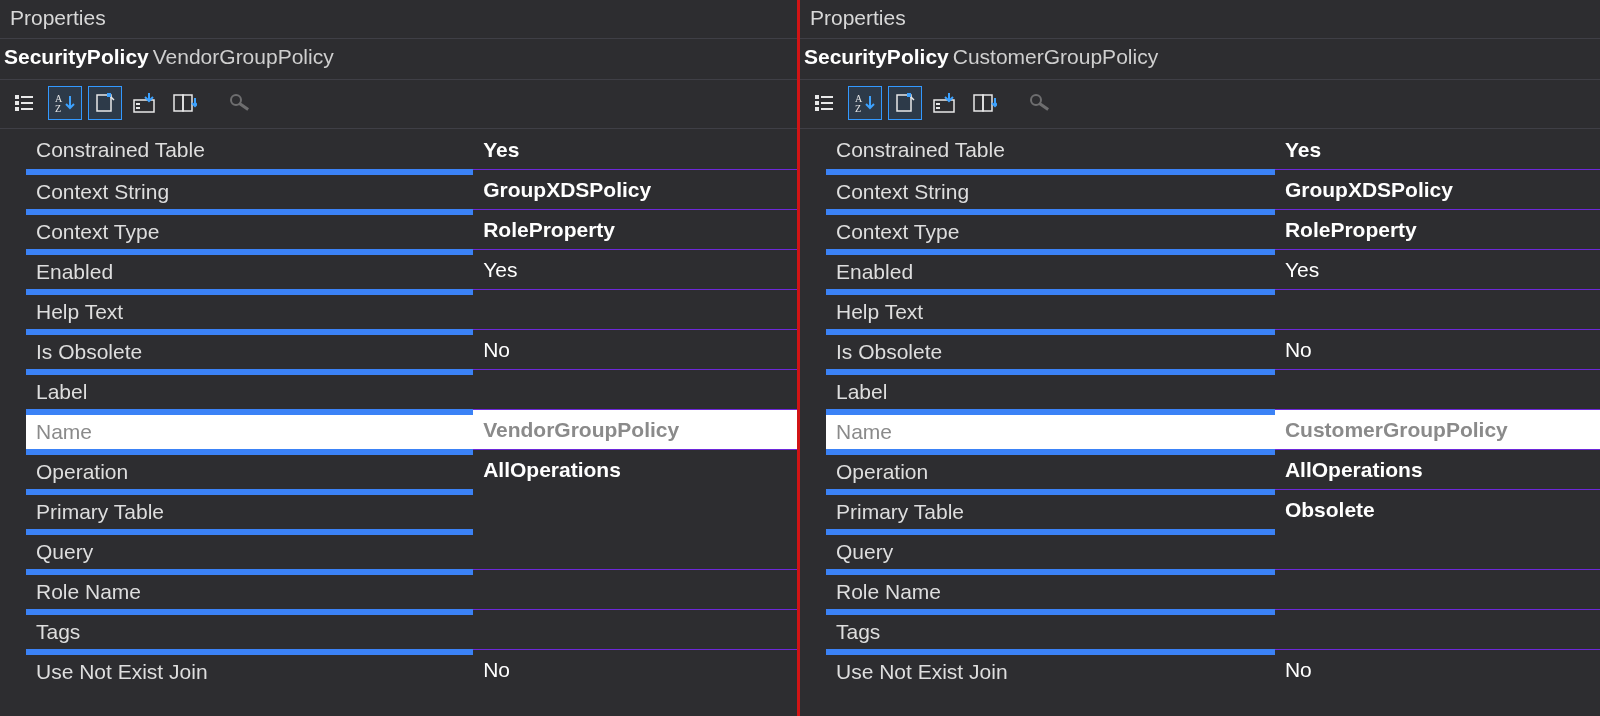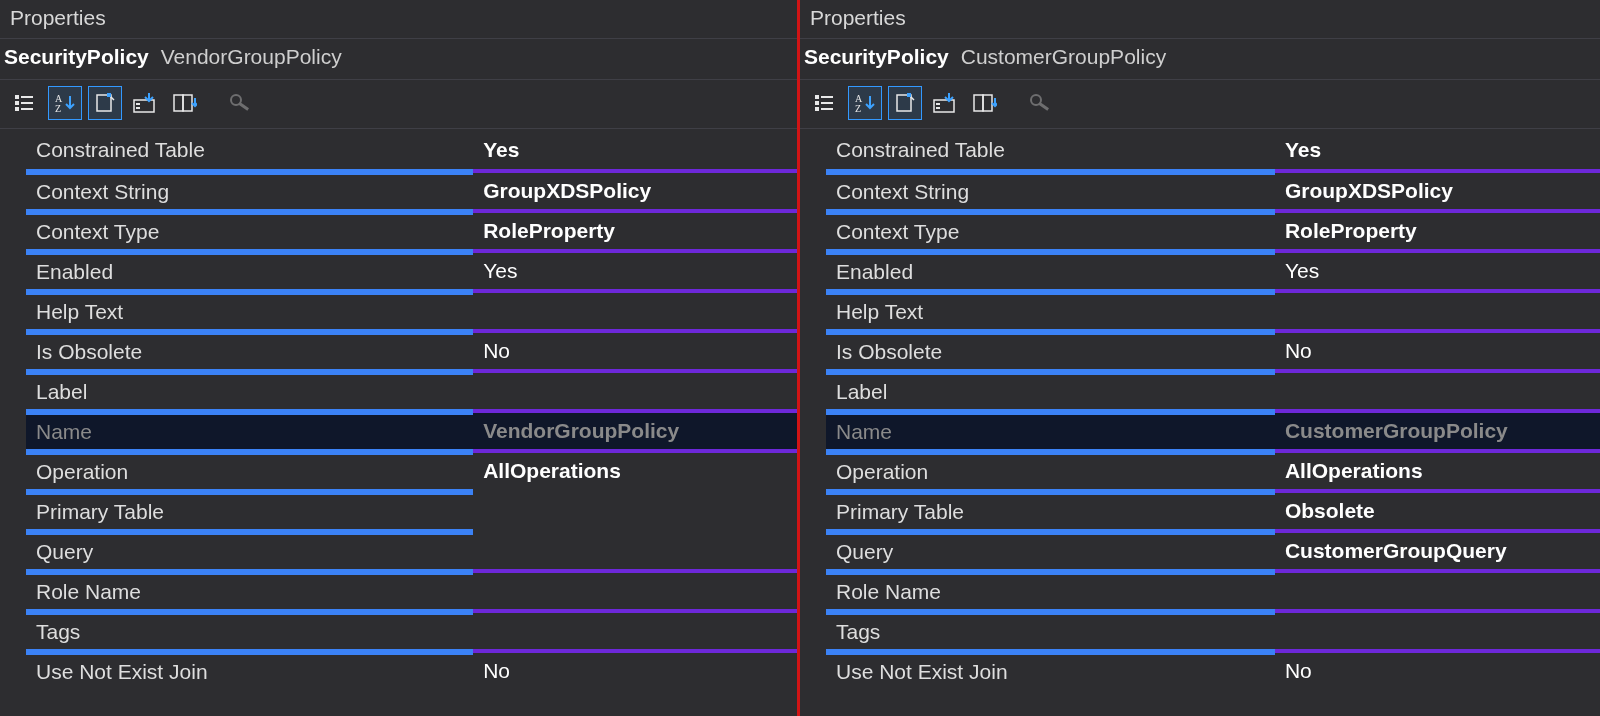--- a/index.html
+++ b/index.html
@@ -23,21 +23,21 @@
     padding: 6px 10px 8px 10px;
     font-size: 21px;
     color: #d8d8d8;
     background: #2d2d30;
     border-bottom: 1px solid #3f3f46;
   }
   .object-bar {
     padding: 6px 10px 10px 4px;
     display: flex;
     align-items: baseline;
-    gap: 12px;
+    gap: 4px;
     border-bottom: 1px solid #3f3f46;
   }
   .object-type { font-weight: 700; color: #ffffff; font-size: 21px; }
   .object-name { color: #cfcfcf; font-size: 21px; }
   .toolbar {
     display: flex;
     align-items: center;
     gap: 6px;
     padding: 6px 8px 8px 8px;
     border-bottom: 1px solid #3f3f46;
@@ -80,28 +80,28 @@
     font-size: 21px;
     border-top: 6px solid #3b82f6;
     display: flex;
     align-items: center;
   }
   .cell-value {
     flex: 1 1 42%;
     padding: 5px 10px 5px 10px;
     color: #ffffff;
     font-size: 21px;
-    border-top: 4px solid #6d28d9;
+    border-top: 1px solid #6d28d9;
     display: flex;
     align-items: center;
   }
   .row.bold .cell-value { font-weight: 700; }
   .row.dim .cell-label { color: #8a8a8a; }
   .row.dim .cell-value { color: #8a8a8a; font-weight: 700; }
-  .row.dim { background: #0f172a; }
+  .row.dim { background: #ffffff; }
   .row:first-child .cell-label,
   .row:first-child .cell-value { border-top: none; }
 </style>
 </head>
 <body>
 
 <div class="panel panel-left">
   <div class="panel-title">Properties</div>
   <div class="object-bar">
     <span class="object-type">SecurityPolicy</span>
@@ -307,21 +307,20 @@
       <div class="row bold">
         <div class="cell-label">Operation</div>
         <div class="cell-value">AllOperations</div>
       </div>
       <div class="row bold">
         <div class="cell-label">Primary Table</div>
         <div class="cell-value">Obsolete</div>
       </div>
       <div class="row bold">
         <div class="cell-label">Query</div>
-        <div class="cell-value">CustomerGroupQuery</div>
       </div>
       <div class="row">
         <div class="cell-label">Role Name</div>
         <div class="cell-value"></div>
       </div>
       <div class="row">
         <div class="cell-label">Tags</div>
         <div class="cell-value"></div>
       </div>
       <div class="row">

